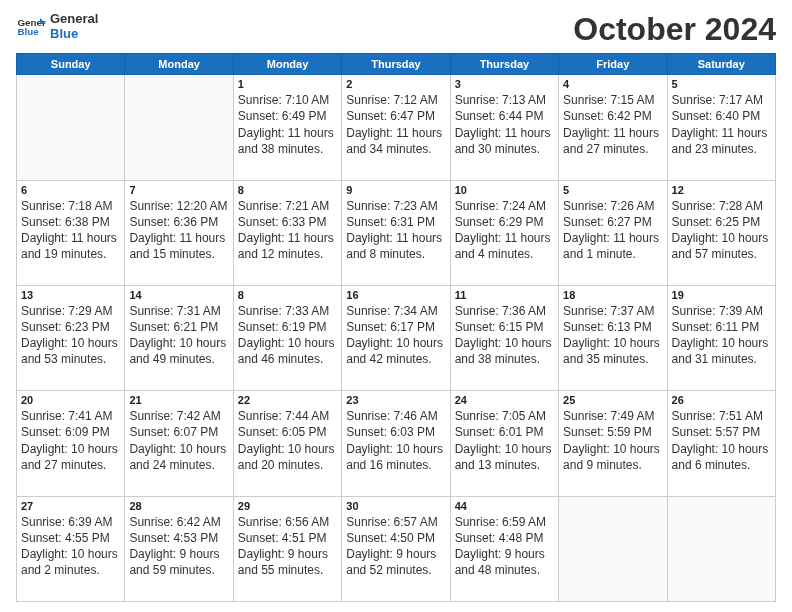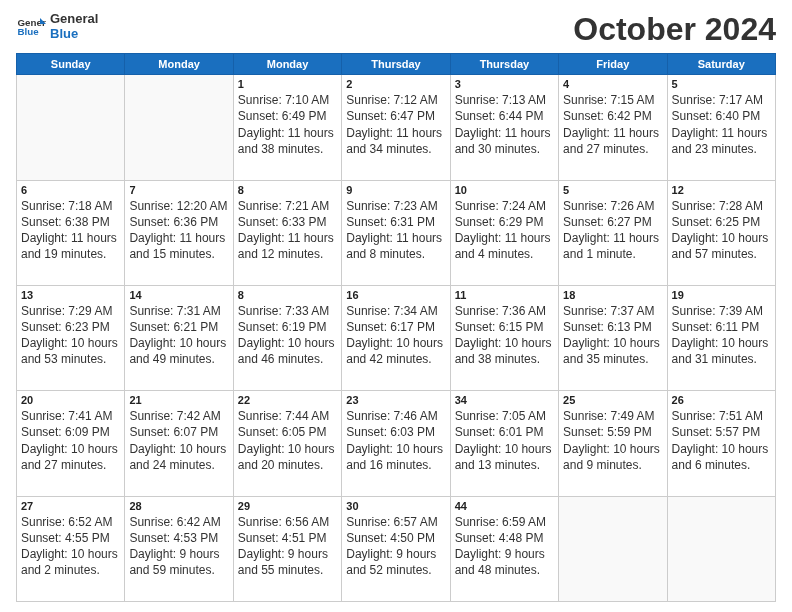--- a/index.html
+++ b/index.html
@@ -260,42 +260,42 @@
 Sunset: 6:05 PM
 Daylight: 10 hours and 20 minutes.</div>
           </td>
           <td>
             <span class="day-num">23</span>
             <div class="day-info">Sunrise: 7:46 AM
 Sunset: 6:03 PM
 Daylight: 10 hours and 16 minutes.</div>
           </td>
           <td>
-            <span class="day-num">34</span>
+            <span class="day-num">24</span>
             <div class="day-info">Sunrise: 7:05 AM
 Sunset: 6:01 PM
 Daylight: 10 hours and 13 minutes.</div>
           </td>
           <td>
             <span class="day-num">25</span>
             <div class="day-info">Sunrise: 7:49 AM
 Sunset: 5:59 PM
 Daylight: 10 hours and 9 minutes.</div>
           </td>
           <td>
             <span class="day-num">26</span>
             <div class="day-info">Sunrise: 7:51 AM
 Sunset: 5:57 PM
 Daylight: 10 hours and 6 minutes.</div>
           </td>
         </tr>
         <tr>
           <td>
             <span class="day-num">27</span>
-            <div class="day-info">Sunrise: 6:52 AM
+            <div class="day-info">Sunrise: 6:39 AM
 Sunset: 4:55 PM
 Daylight: 10 hours and 2 minutes.</div>
           </td>
           <td>
             <span class="day-num">28</span>
             <div class="day-info">Sunrise: 6:42 AM
 Sunset: 4:53 PM
 Daylight: 9 hours and 59 minutes.</div>
           </td>
           <td>

